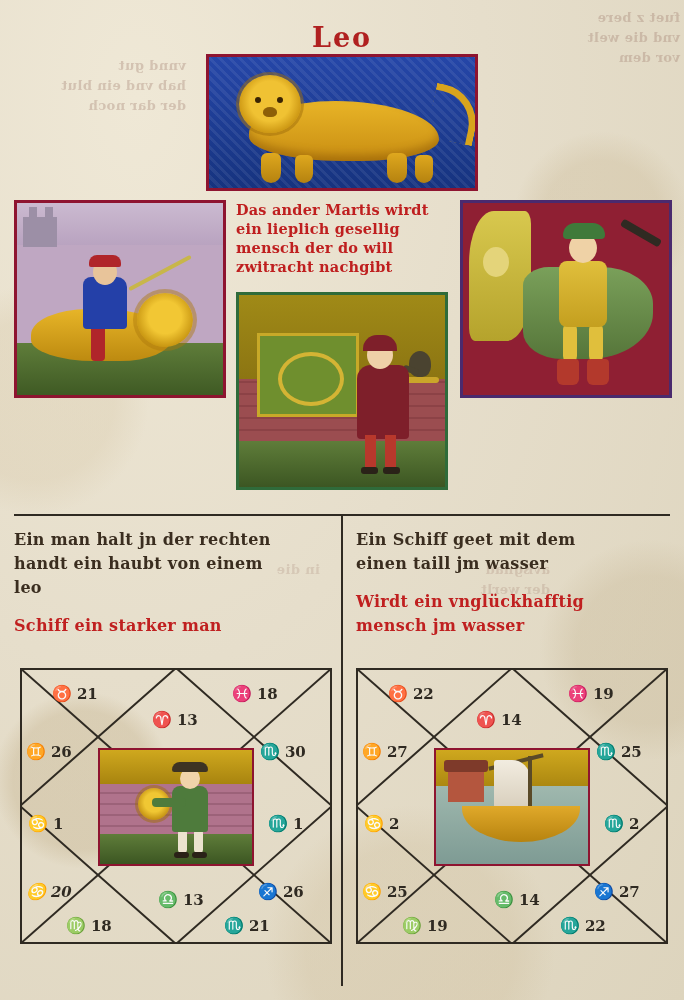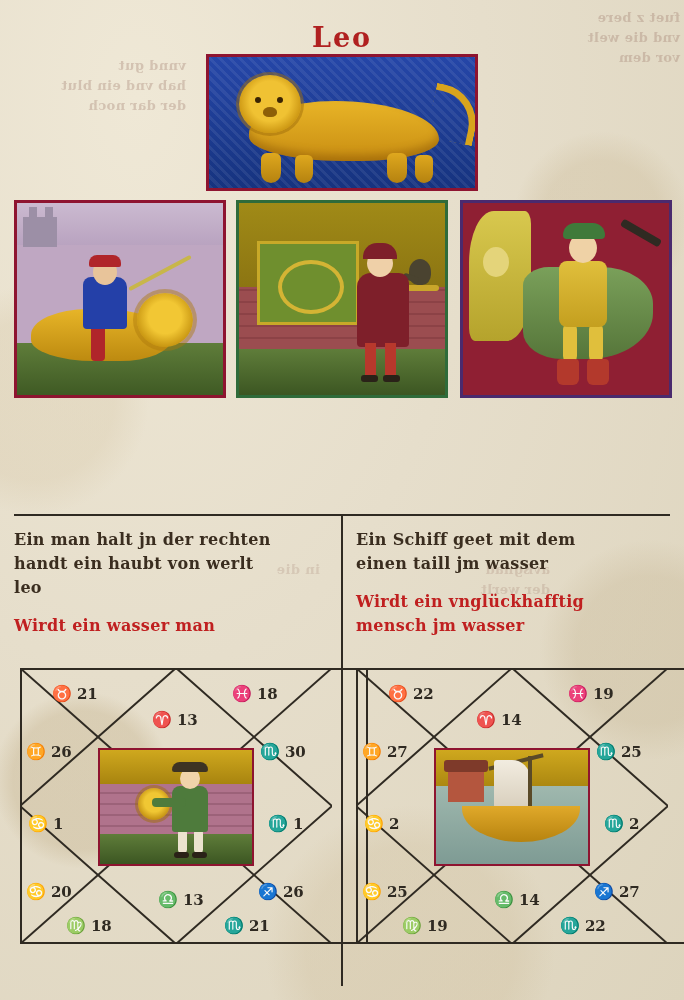--- a/index.html
+++ b/index.html
@@ -160,21 +160,21 @@
   .half .dark{
     color:#3a2d1f;font-size:16px;line-height:24px;font-weight:700;
     white-space:pre-line;letter-spacing:.3px;
   }
   .half .red{
     color:#c02020;font-size:16px;line-height:24px;font-weight:700;
     white-space:pre-line;letter-spacing:.3px;margin-top:14px;
   }
 
   
-  .chart{position:absolute;width:348px;height:276px;}
+  .chart{position:absolute;width:312px;height:276px;}
   .chart.c1{left:20px;top:668px;}
   .chart.c2{left:356px;top:668px;}
   .chart .box{position:absolute;inset:0;border:2px solid #2f2a22;box-sizing:border-box;}
   .chart .diag{position:absolute;inset:0;}
   .chart .diag svg{display:block;}
   .chart .inner{
     position:absolute;left:78px;top:80px;width:156px;height:118px;
     border:2px solid #8e1430;box-sizing:border-box;overflow:hidden;
   }
   
@@ -253,20 +253,24 @@
       <div class="lionhead2"></div>
       <div class="rider-leg"></div>
       <div class="rider-body"></div>
       <div class="rider-head"></div>
       <div class="rider-hat"></div>
       <div class="branch"></div>
     </div>
   </div>
 
   <div class="decan d2">
+    <div class="txt">Das ander Martis wirdt
+ein lieplich gesellig
+mensch der do will
+zwitracht nachgibt</div>
     <div class="mini m2">
       <div class="gold"></div>
       <div class="wall"></div>
       <div class="grass"></div>
       <div class="carpet"></div>
       <div class="perch"></div>
       <div class="bird"></div>
       <div class="man-cloak"></div>
       <div class="man-leg a"></div>
       <div class="man-leg b"></div>
@@ -292,23 +296,23 @@
       <div class="hat"></div>
       <div class="sword"></div>
     </div>
   </div>
 
   <div class="rule r1"></div>
   <div class="vline"></div>
 
   <div class="half left">
     <div class="dark">Ein man halt jn der rechten
-handt ein haubt von werlt
+handt ein haubt von einem
 leo</div>
-    <div class="red">Wirdt ein wasser man</div>
+    <div class="red">Schiff ein starker man</div>
   </div>
 
   <div class="half right">
     <div class="dark">Ein Schiff geet mit dem
 einen taill jm wasser</div>
     <div class="red">Wirdt ein vnglückhafftig
 mensch jm wasser</div>
   </div>
 
   <div class="chart c1">
@@ -353,21 +357,21 @@
     </div>
     <div class="sym" style="left:240px;top:74px;">
       <span class="g">♏</span><span class="n">30</span>
     </div>
     <div class="sym" style="left:8px;top:146px;">
       <span class="g">♋</span><span class="n">1</span>
     </div>
     <div class="sym" style="left:248px;top:146px;">
       <span class="g">♏</span><span class="n">1</span>
     </div>
-    <div class="sym" style="left:6px;top:214px;">
+    <div class="sym" style="left:6px;top:214px;font-style:italic;">
       <span class="g">♋</span><span class="n">20</span>
     </div>
     <div class="sym" style="left:238px;top:214px;">
       <span class="g">♐</span><span class="n">26</span>
     </div>
     <div class="sym" style="left:46px;top:248px;">
       <span class="g">♍</span><span class="n">18</span>
     </div>
     <div class="sym" style="left:138px;top:222px;">
       <span class="g">♎</span><span class="n">13</span>

